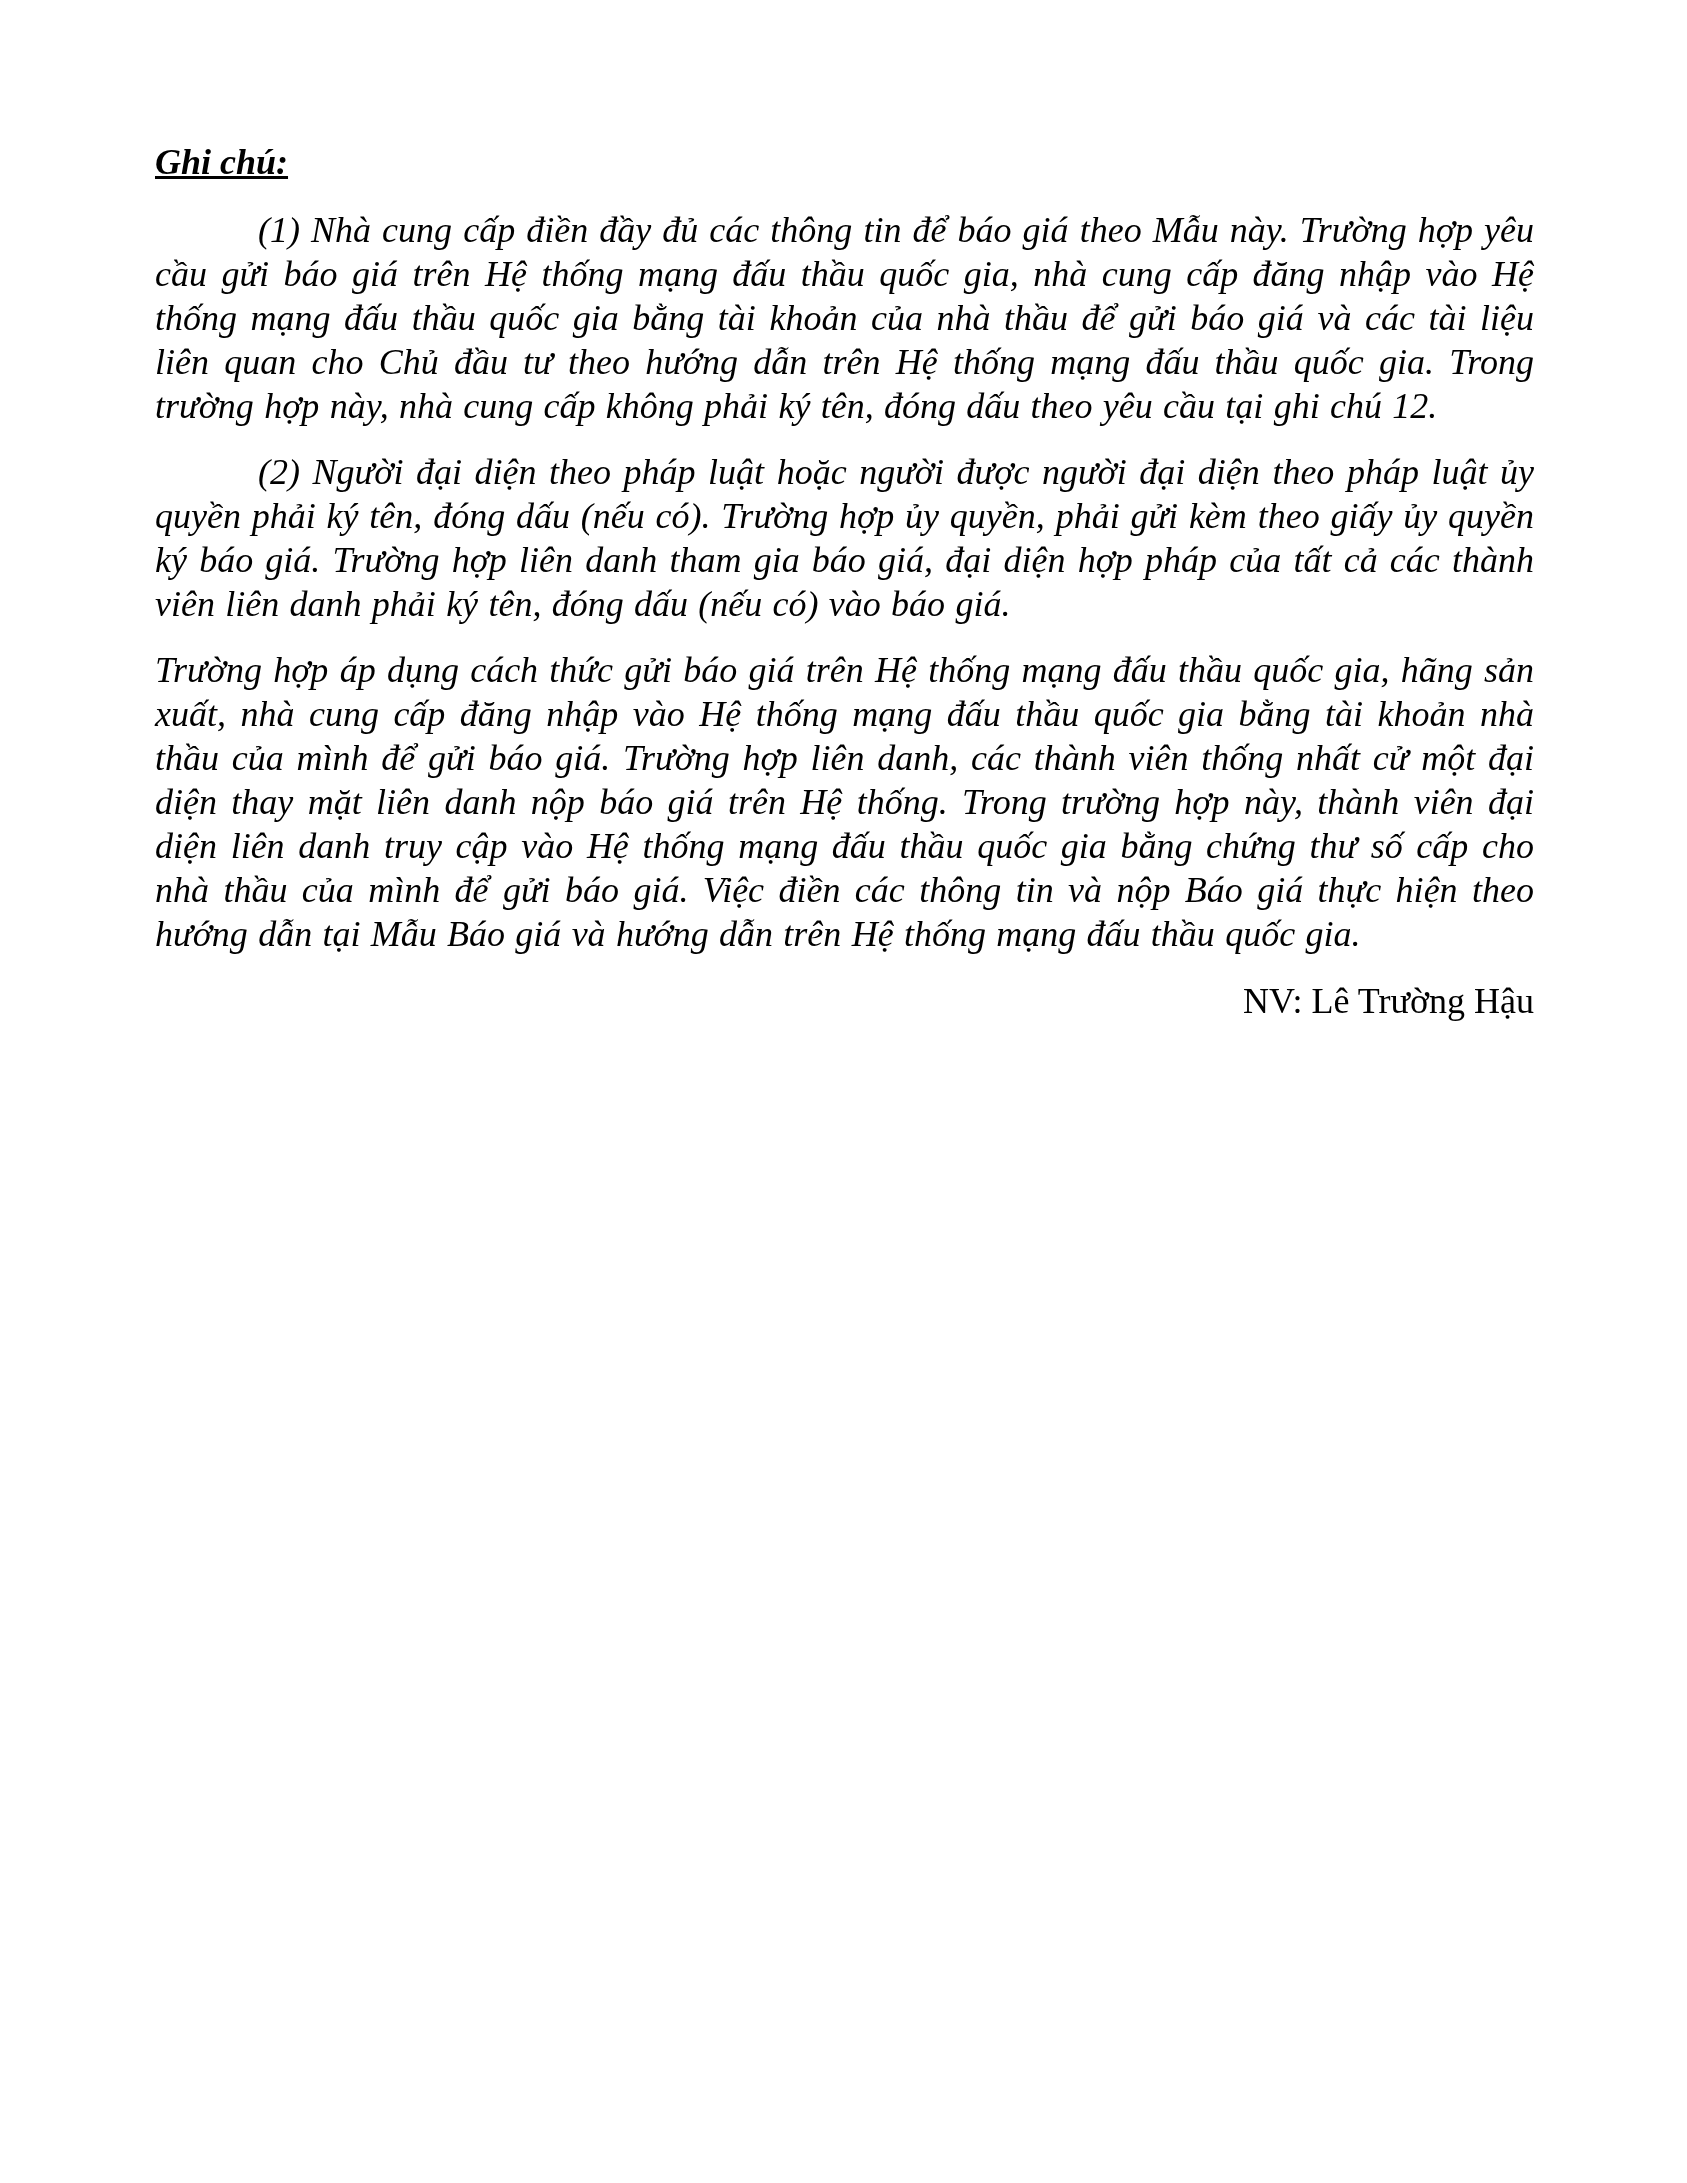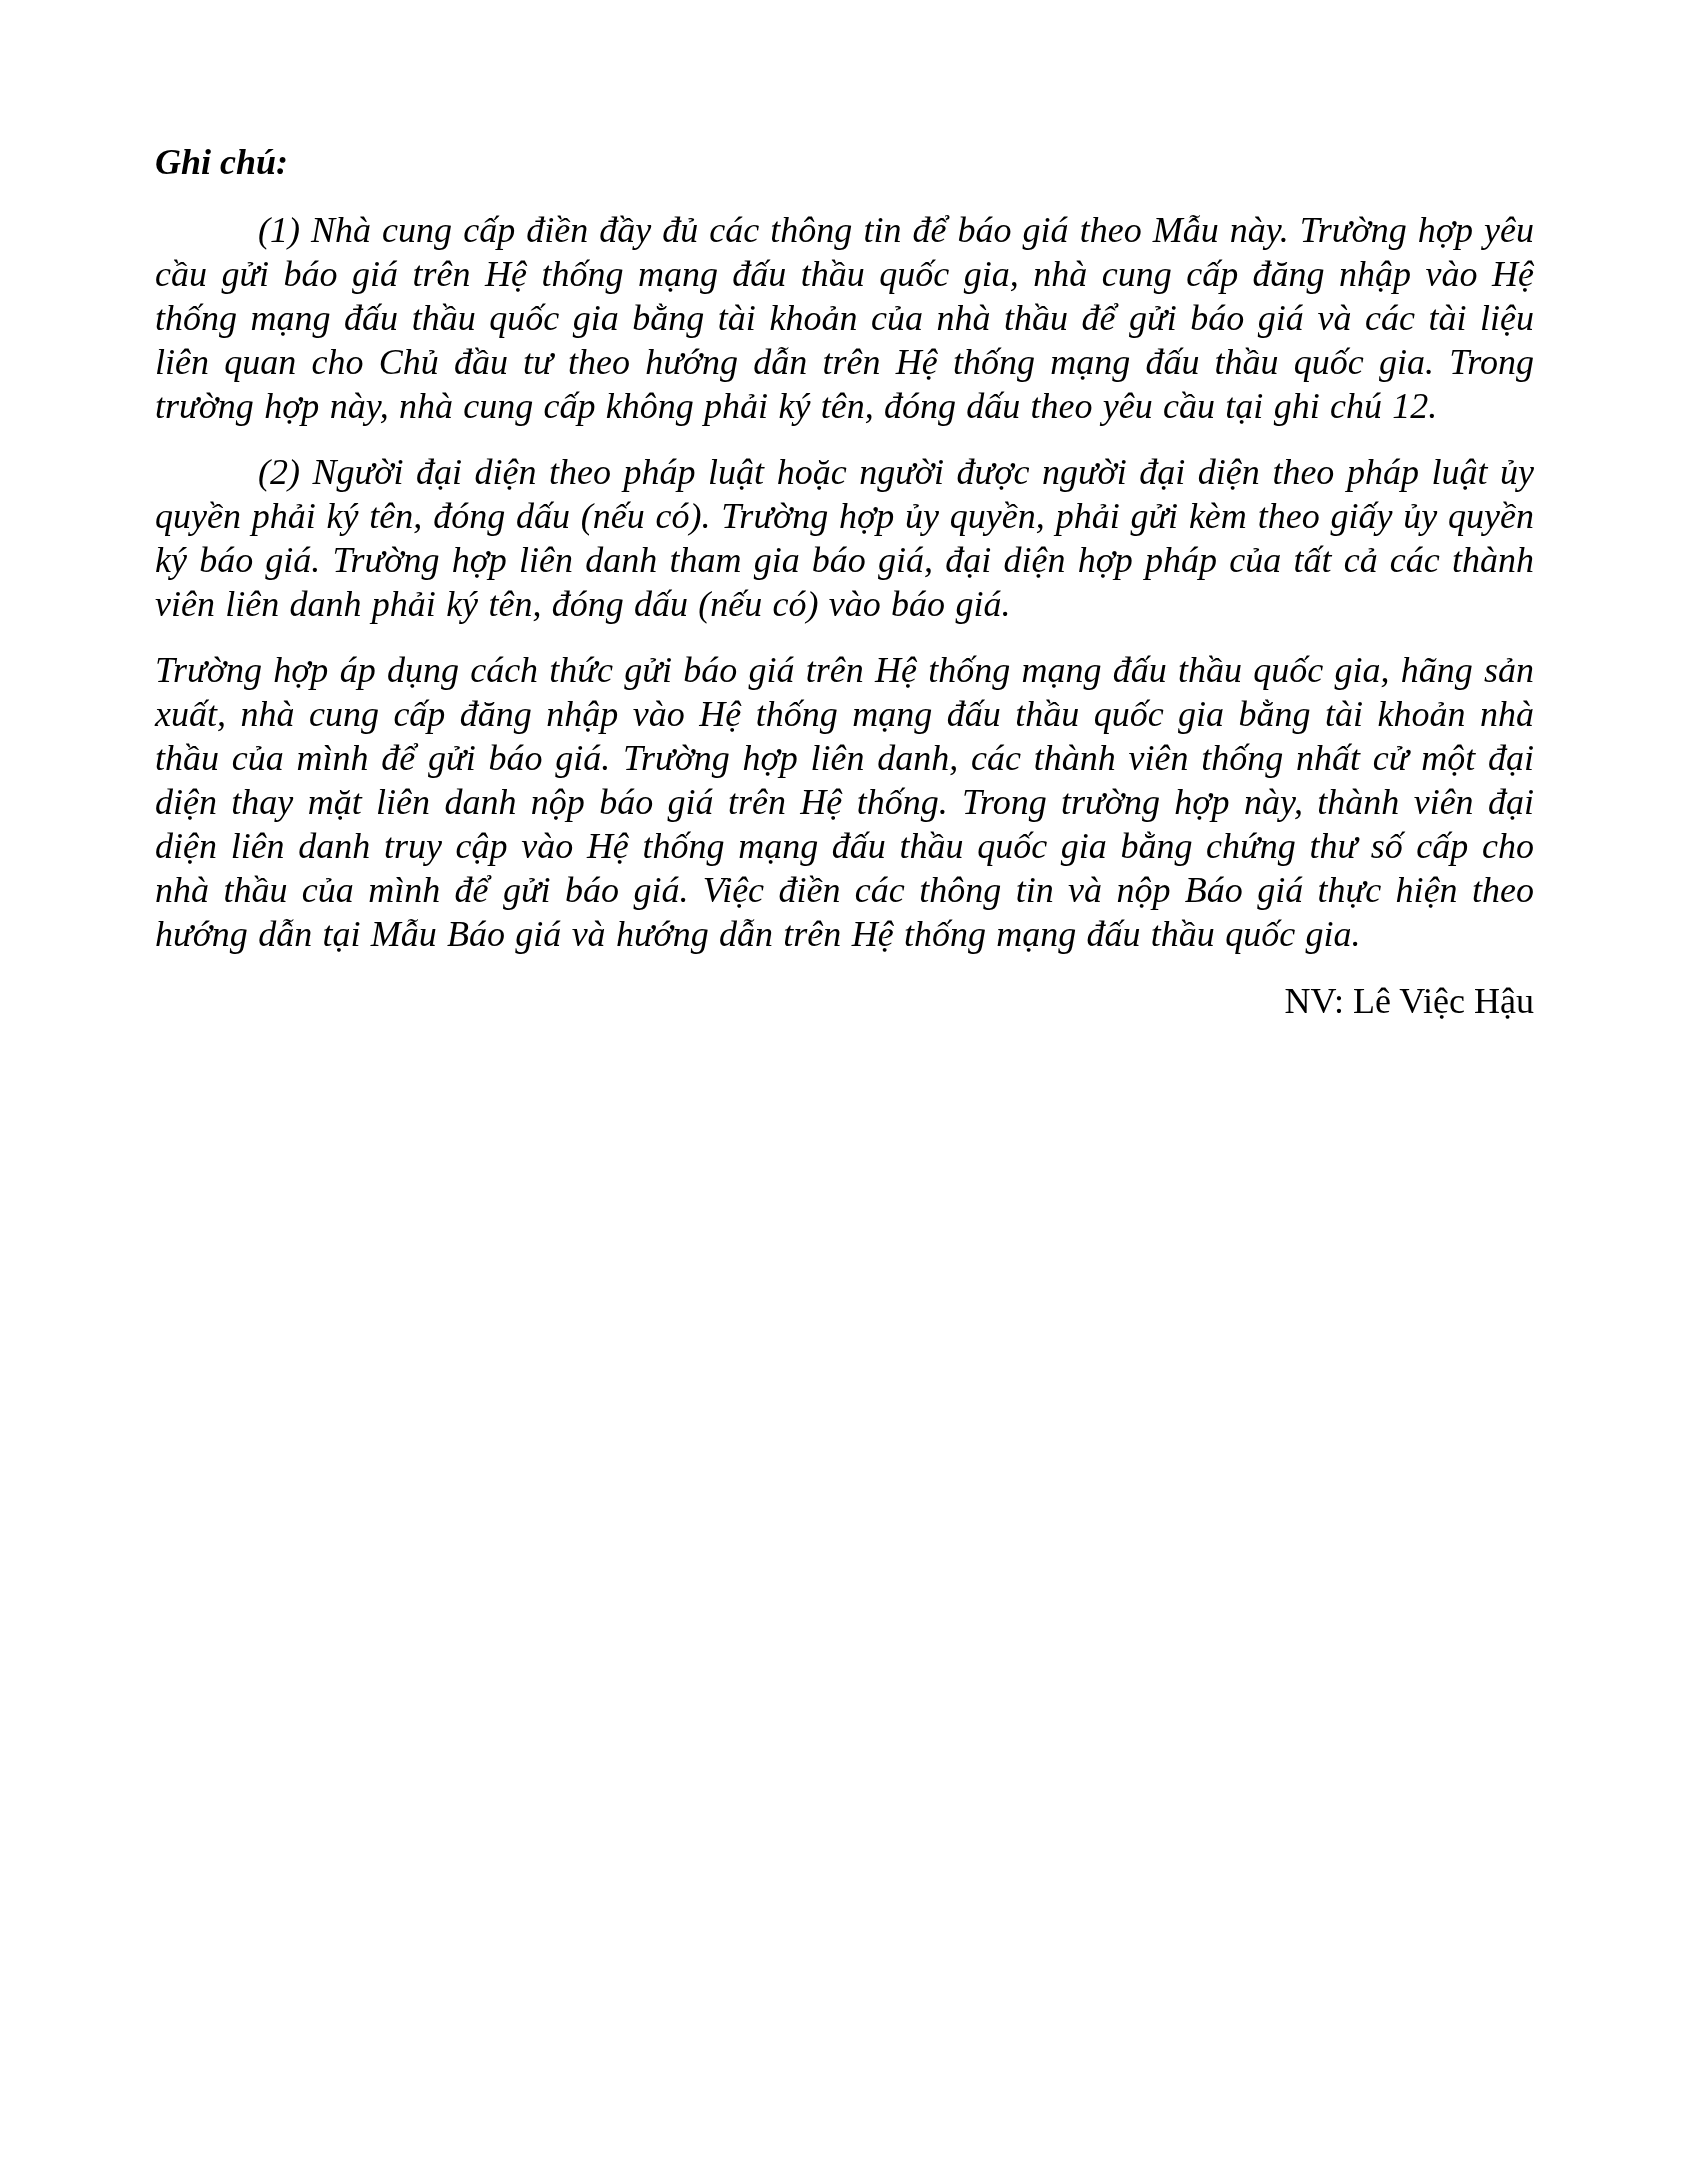--- a/index.html
+++ b/index.html
@@ -19,20 +19,21 @@
     font-size: 36px;
     line-height: 44px;
     overflow: hidden;
   }
   .heading {
     font-style: italic;
     font-weight: bold;
     margin: 0 0 24px 0;
     font-size: 36px;
     line-height: 44px;
+    text-decoration: underline;
   }
   .para {
     margin: 0 0 22px 0;
     font-style: italic;
     text-align: justify;
     word-spacing: 1.3px;
   }
   .para.indent {
     text-indent: 103px;
     margin-top: 8px;
@@ -48,15 +49,15 @@
 
 <div class="page">
   <p class="heading">Ghi chú:</p>
 
   <p class="para indent">(1) Nhà cung cấp điền đầy đủ các thông tin để báo giá theo Mẫu này. Trường hợp yêu cầu gửi báo giá trên Hệ thống mạng đấu thầu quốc gia, nhà cung cấp đăng nhập vào Hệ thống mạng đấu thầu quốc gia bằng tài khoản của nhà thầu để gửi báo giá và các tài liệu liên quan cho Chủ đầu tư theo hướng dẫn trên Hệ thống mạng đấu thầu quốc gia. Trong trường hợp này, nhà cung cấp không phải ký tên, đóng dấu theo yêu cầu tại ghi chú 12.</p>
 
   <p class="para indent">(2) Người đại diện theo pháp luật hoặc người được người đại diện theo pháp luật ủy quyền phải ký tên, đóng dấu (nếu có). Trường hợp ủy quyền, phải gửi kèm theo giấy ủy quyền ký báo giá. Trường hợp liên danh tham gia báo giá, đại diện hợp pháp của tất cả các thành viên liên danh phải ký tên, đóng dấu (nếu có) vào báo giá.</p>
 
   <p class="para">Trường hợp áp dụng cách thức gửi báo giá trên Hệ thống mạng đấu thầu quốc gia, hãng sản xuất, nhà cung cấp đăng nhập vào Hệ thống mạng đấu thầu quốc gia bằng tài khoản nhà thầu của mình để gửi báo giá. Trường hợp liên danh, các thành viên thống nhất cử một đại diện thay mặt liên danh nộp báo giá trên Hệ thống. Trong trường hợp này, thành viên đại diện liên danh truy cập vào Hệ thống mạng đấu thầu quốc gia bằng chứng thư số cấp cho nhà thầu của mình để gửi báo giá. Việc điền các thông tin và nộp Báo giá thực hiện theo hướng dẫn tại Mẫu Báo giá và hướng dẫn trên Hệ thống mạng đấu thầu quốc gia.</p>
 
-  <p class="signature">NV: Lê Việc Hậu</p>
+  <p class="signature">NV: Lê Trường Hậu</p>
 </div>
 
 
 </body></html>

